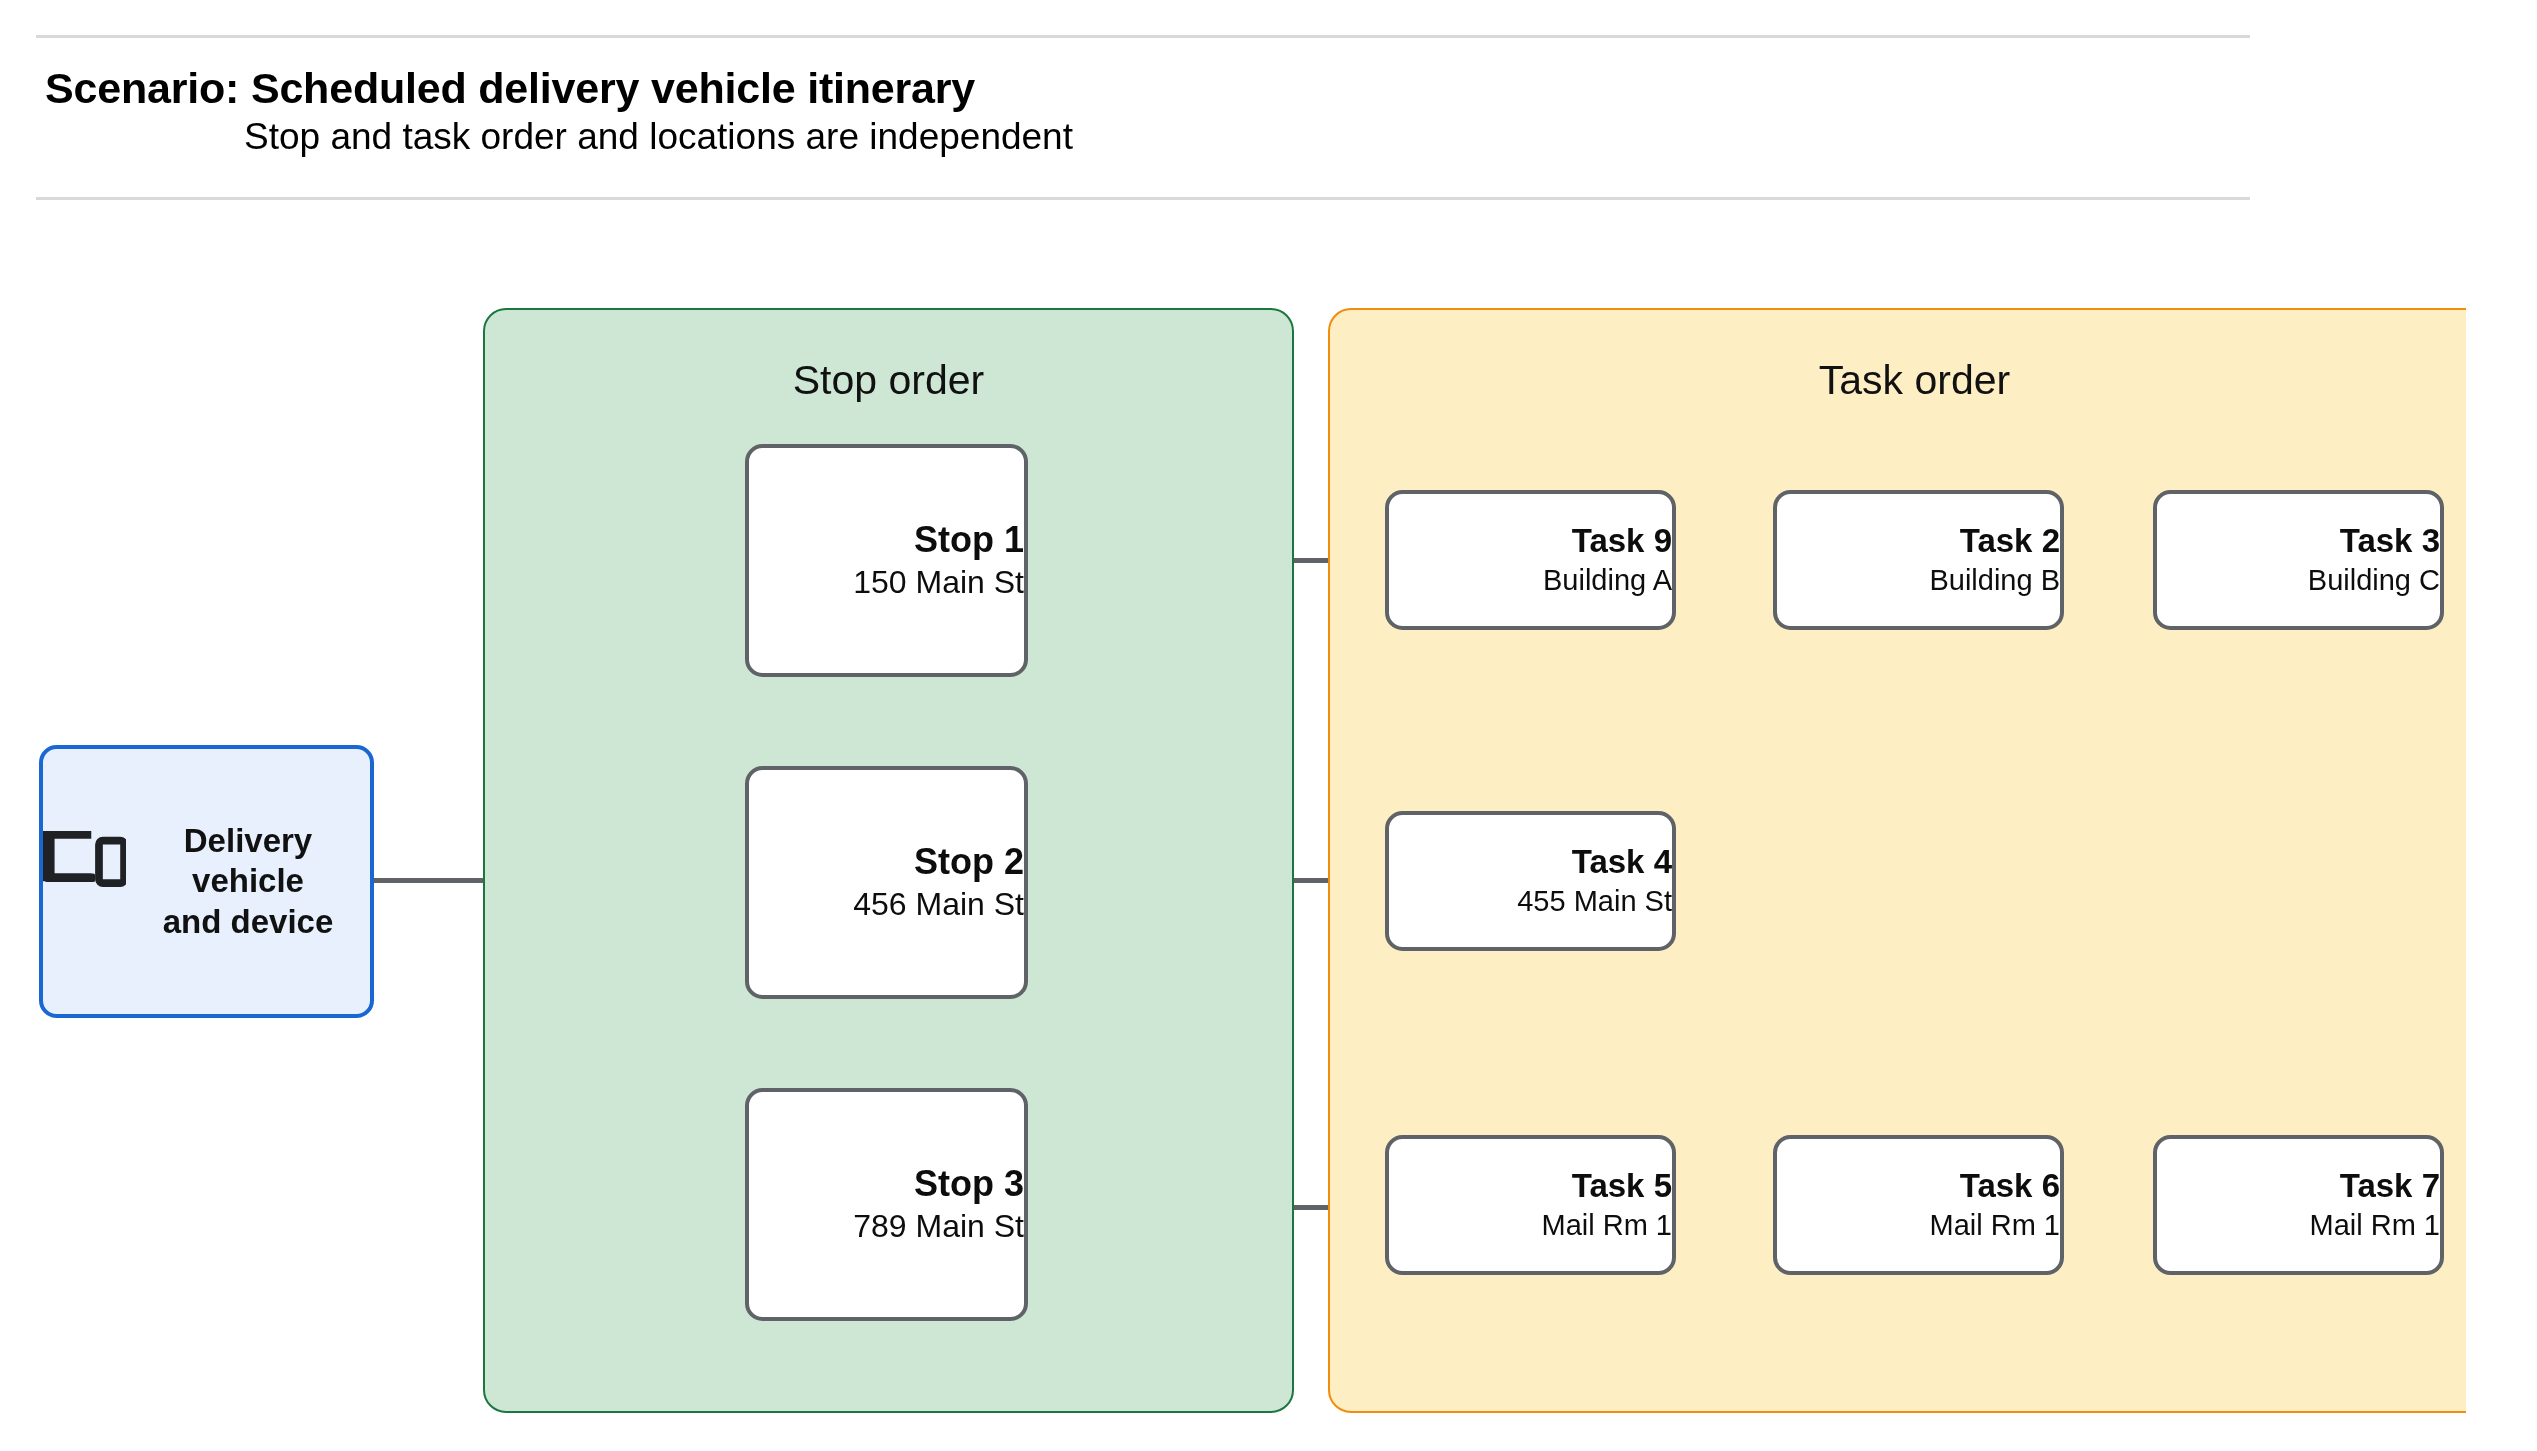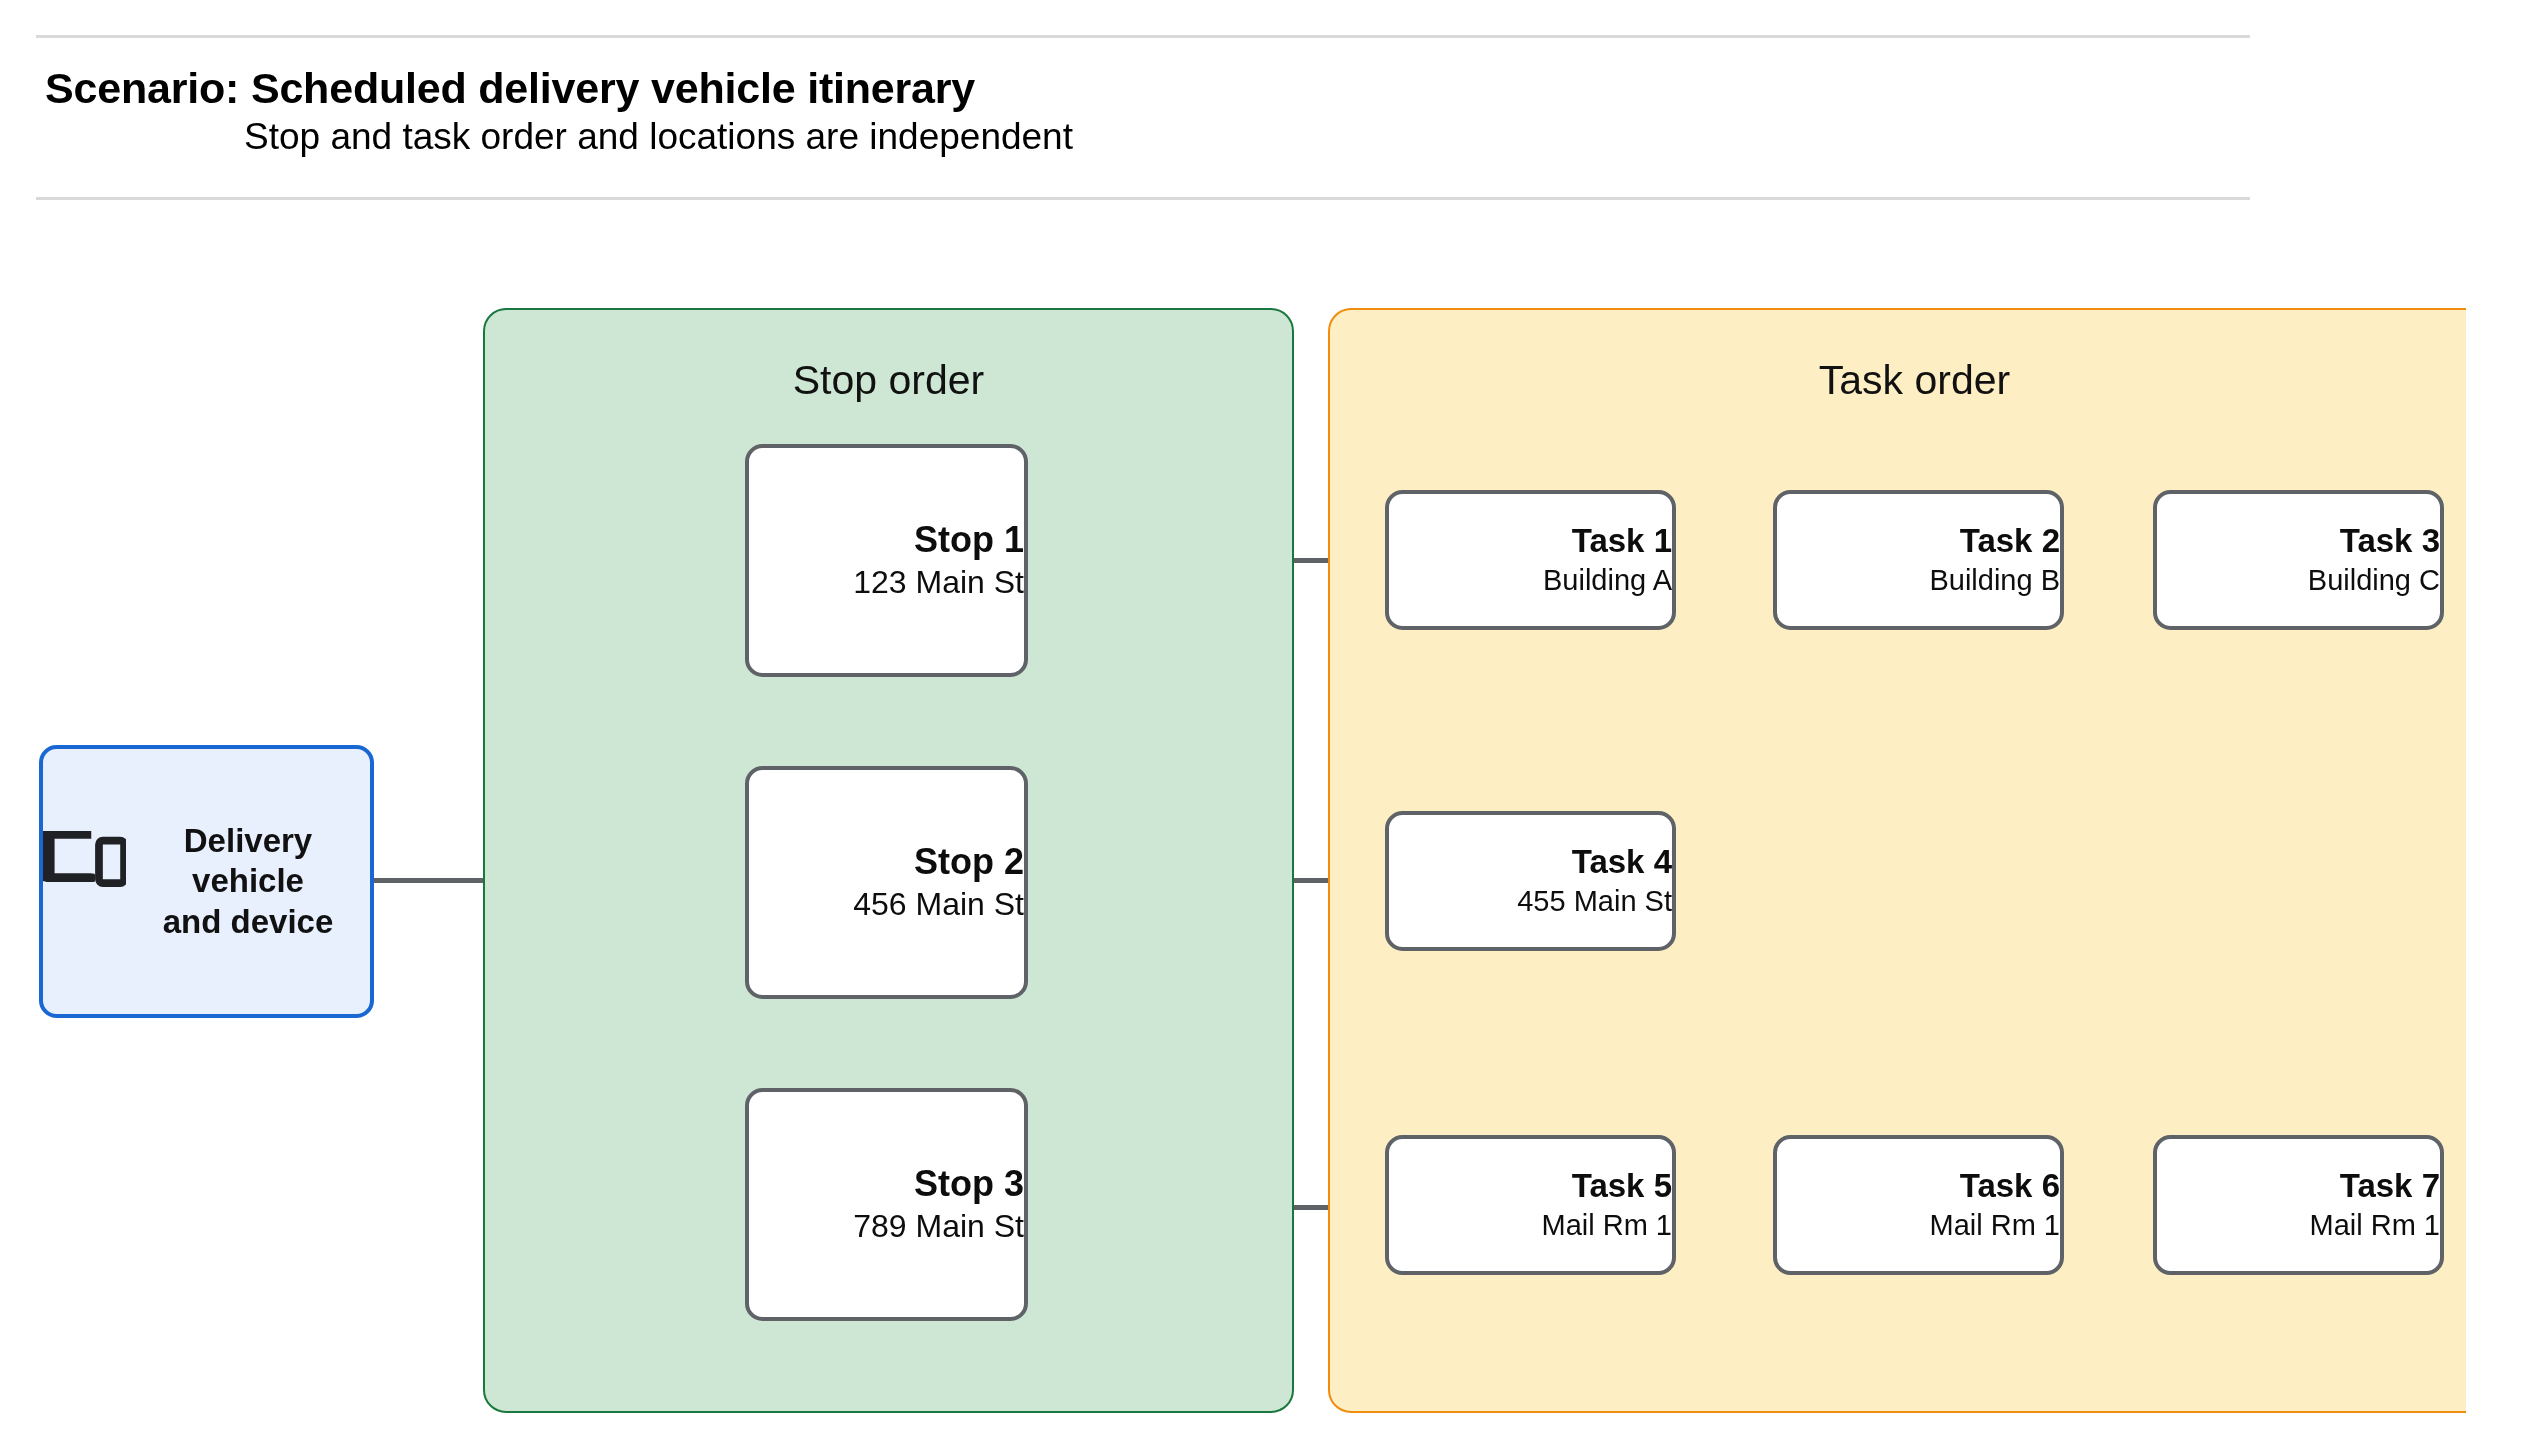--- a/index.html
+++ b/index.html
@@ -207,33 +207,33 @@
       </svg>
     </div>
     <div id="device-label">
       <span>Delivery vehicle</span><br>
       <span>and device</span>
     </div>
   </div>
 
   <div class="node stop-node" id="stop-node-1">
     <div class="node-title">Stop 1</div>
-    <div class="node-sub">123 Main St</div>
+    <div class="node-sub">150 Main St</div>
   </div>
   <div class="node stop-node" id="stop-node-2">
     <div class="node-title">Stop 2</div>
     <div class="node-sub">456 Main St</div>
   </div>
   <div class="node stop-node" id="stop-node-3">
     <div class="node-title">Stop 3</div>
     <div class="node-sub">789 Main St</div>
   </div>
 
   <div class="node task-node task-col-1 task-row-1">
-    <div class="node-title">Task 1</div>
+    <div class="node-title">Task 9</div>
     <div class="node-sub">Building A</div>
   </div>
   <div class="node task-node task-col-2 task-row-1">
     <div class="node-title">Task 2</div>
     <div class="node-sub">Building B</div>
   </div>
   <div class="node task-node task-col-3 task-row-1">
     <div class="node-title">Task 3</div>
     <div class="node-sub">Building C</div>
   </div>

